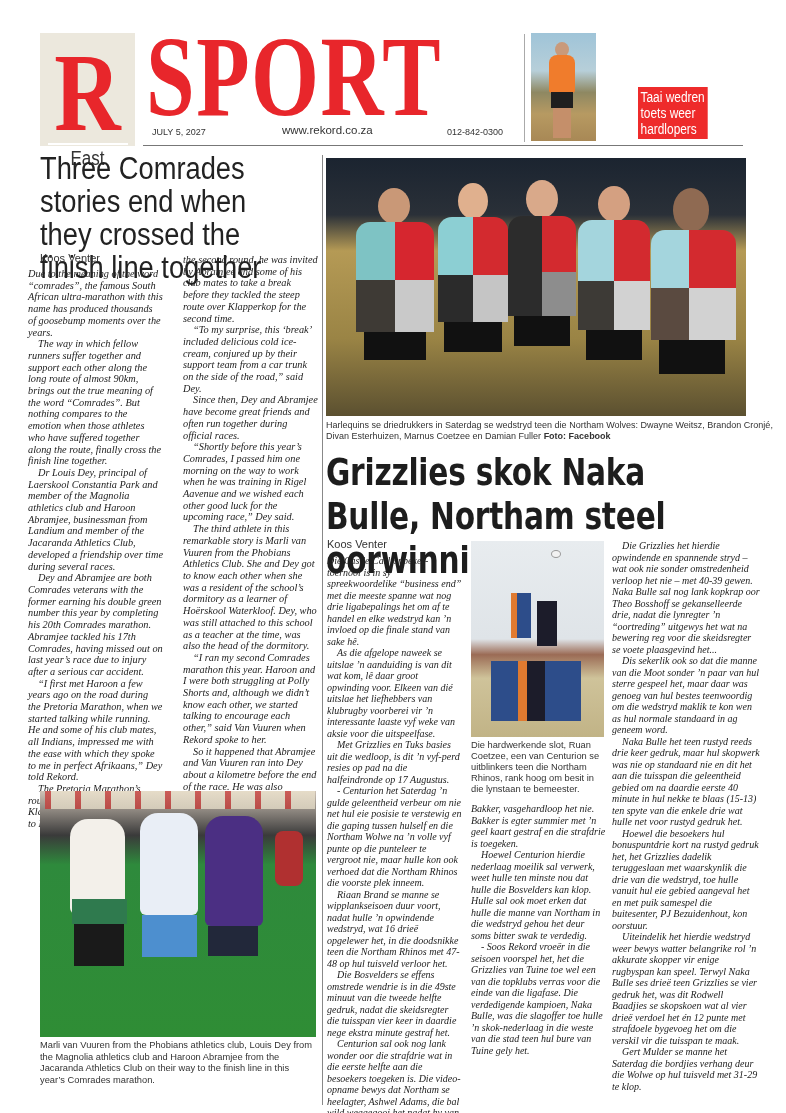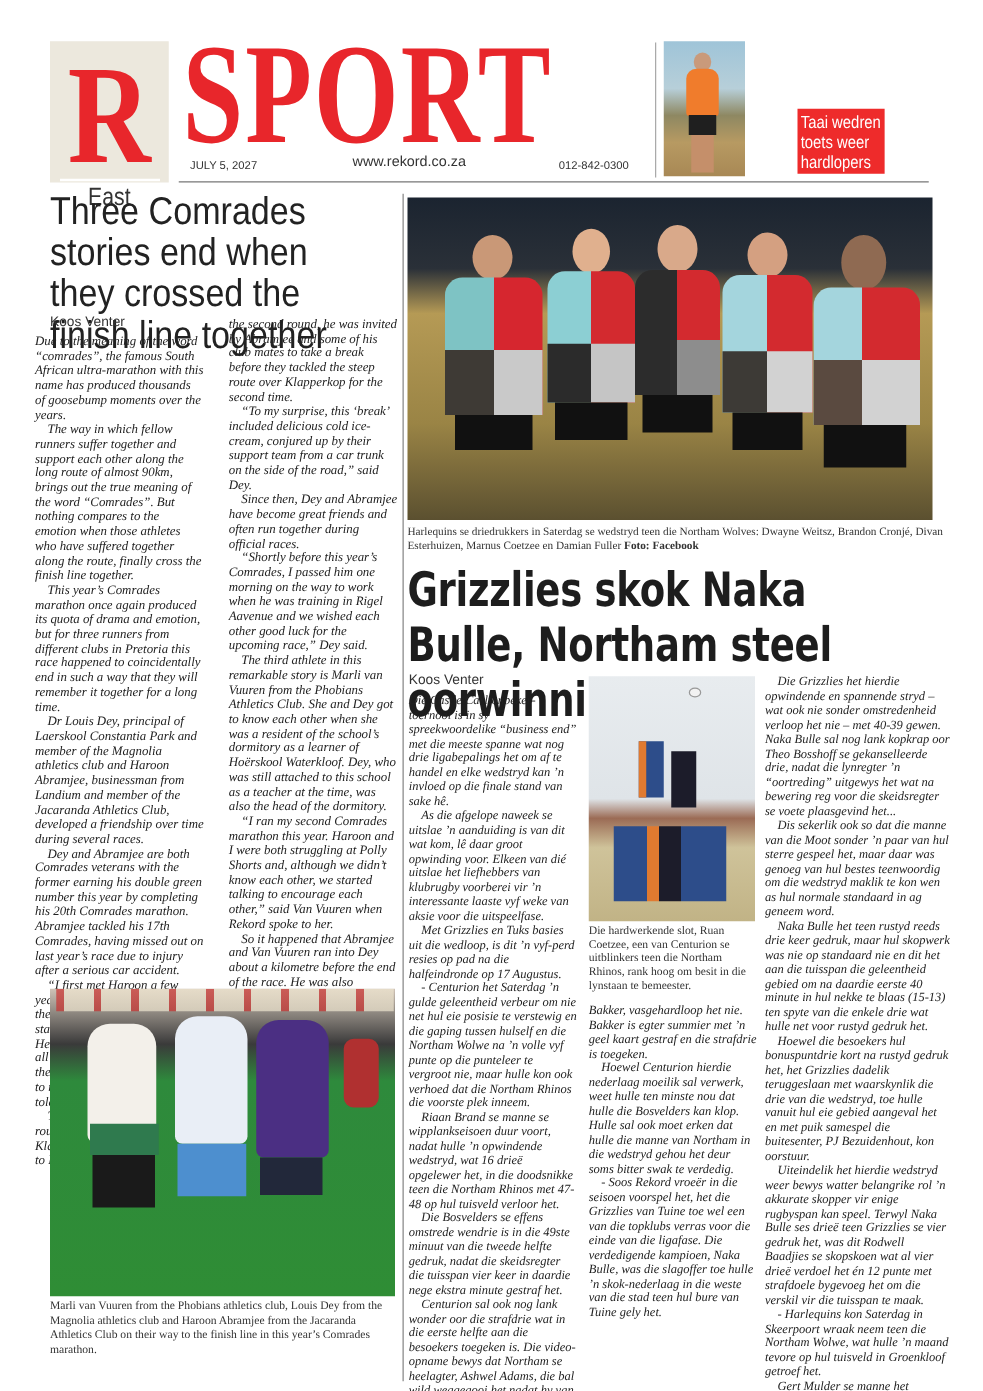--- a/index.html
+++ b/index.html
@@ -25,21 +25,21 @@
 
   
   .art1-head { position: absolute; left: 40px; top: 152px; width: 290px; font-family: "Liberation Sans", sans-serif; font-size: 31px; line-height: 33px; color: #222; transform: scaleX(0.88); transform-origin: left top; }
   .byline { font-family: "Liberation Sans", sans-serif; font-size: 11px; color: #333; }
   .col { position: absolute; font-family: "Liberation Serif", serif; font-size: 10.3px; line-height: 11.7px; color: #222; }
   .col p { text-indent: 10px; font-style: italic; }
   .col p.noind { text-indent: 0; }
   .col-rule { position: absolute; width: 1px; background: #888; }
 
   .photo { position: absolute; overflow: hidden; }
-  .caption { position: absolute; font-family: Liberation Serif, serif; font-size: 9.3px; line-height: 11.5px; color: #333; }
+  .caption { position: absolute; font-family: Liberation Sans, sans-serif; font-size: 9.3px; line-height: 11.5px; color: #333; }
 
   .art2-head { position: absolute; left: 326px; top: 450px; width: 460px; font-family: "DejaVu Sans", sans-serif; font-weight: bold; font-size: 38px; line-height: 44px; color: #1d1d1d; transform: scaleX(0.78); transform-origin: left top; letter-spacing: -0.3px; }
 </style>
 </head>
 <body>
 
 <div class="masthead-box">
   <div class="masthead-r">R</div>
   <div class="masthead-rule"></div>
   <div class="masthead-region">East</div>
@@ -57,21 +57,20 @@
 </div>
 <div class="teaser-label">Taai wedren toets weer hardlopers</div>
 <div class="header-hr"></div>
 
 <div class="art1-head">Three Comrades stories end when they crossed the finish line together</div>
 <div class="byline" style="position:absolute;left:40px;top:252px;">Koos Venter</div>
 
 <div class="col" style="left:28px;top:268px;width:135px;">
   <p class="noind">Due to the meaning of the word “comrades”, the famous South African ultra-marathon with this name has produced thousands of goosebump moments over the years.</p>
   <p>The way in which fellow runners suffer together and support each other along the long route of almost 90km, brings out the true meaning of the word “Comrades”. But nothing compares to the emotion when those athletes who have suffered together along the route, finally cross the finish line together.</p>
-  <p>This year’s Comrades marathon once again produced its quota of drama and emotion, but for three runners from different clubs in Pretoria this race happened to coincidentally end in such a way that they will remember it together for a long time.</p>
   <p>Dr Louis Dey, principal of Laerskool Constantia Park and member of the Magnolia athletics club and Haroon Abramjee, businessman from Landium and member of the Jacaranda Athletics Club, developed a friendship over time during several races.</p>
   <p>Dey and Abramjee are both Comrades veterans with the former earning his double green number this year by completing his 20th Comrades marathon. Abramjee tackled his 17th Comrades, having missed out on last year’s race due to injury after a serious car accident.</p>
   <p>“I first met Haroon a few years ago on the road during the Pretoria Marathon, when we started talking while running. He and some of his club mates, all Indians, impressed me with the ease with which they spoke to me in perfect Afrikaans,” Dey told Rekord.</p>
   <p>The Pretoria Marathon’s route goes over Fort Klapperkop twice and according to Dey just before</p>
 </div>
 <div class="col" style="left:183px;top:254px;width:135px;">
   <p class="noind">the second round, he was invited by Abramjee and some of his club mates to take a break before they tackled the steep route over Klapperkop for the second time.</p>
   <p>“To my surprise, this ‘break’ included delicious cold ice-cream, conjured up by their support team from a car trunk on the side of the road,” said Dey.</p>
   <p>Since then, Dey and Abramjee have become great friends and often run together during official races.</p>
   <p>“Shortly before this year’s Comrades, I passed him one morning on the way to work when he was training in Rigel Aavenue and we wished each other good luck for the upcoming race,” Dey said.</p>
@@ -157,15 +156,14 @@
   <p>Hoewel Centurion hierdie nederlaag moeilik sal verwerk, weet hulle ten minste nou dat hulle die Bosvelders kan klop. Hulle sal ook moet erken dat hulle die manne van Northam in die wedstryd gehou het deur soms bitter swak te verdedig.</p>
   <p>- Soos Rekord vroeër in die seisoen voorspel het, het die Grizzlies van Tuine toe wel een van die topklubs verras voor die einde van die ligafase. Die verdedigende kampioen, Naka Bulle, was die slagoffer toe hulle ’n skok-nederlaag in die weste van die stad teen hul bure van Tuine gely het.</p>
 </div>
 
 <div class="col" style="left:612px;top:540px;width:148px;font-size:10px;line-height:11.5px;">
   <p>Die Grizzlies het hierdie opwindende en spannende stryd – wat ook nie sonder omstredenheid verloop het nie – met 40-39 gewen. Naka Bulle sal nog lank kopkrap oor Theo Bosshoff se gekanselleerde drie, nadat die lynregter ’n “oortreding” uitgewys het wat na bewering reg voor die skeidsregter se voete plaasgevind het...</p>
   <p>Dis sekerlik ook so dat die manne van die Moot sonder ’n paar van hul sterre gespeel het, maar daar was genoeg van hul bestes teenwoordig om die wedstryd maklik te kon wen as hul normale standaard in ag geneem word.</p>
   <p>Naka Bulle het teen rustyd reeds drie keer gedruk, maar hul skopwerk was nie op standaard nie en dit het aan die tuisspan die geleentheid gebied om na daardie eerste 40 minute in hul nekke te blaas (15-13) ten spyte van die enkele drie wat hulle net voor rustyd gedruk het.</p>
   <p>Hoewel die besoekers hul bonuspuntdrie kort na rustyd gedruk het, het Grizzlies dadelik teruggeslaan met waarskynlik die drie van die wedstryd, toe hulle vanuit hul eie gebied aangeval het en met puik samespel die buitesenter, PJ Bezuidenhout, kon oorstuur.</p>
   <p>Uiteindelik het hierdie wedstryd weer bewys watter belangrike rol ’n akkurate skopper vir enige rugbyspan kan speel. Terwyl Naka Bulle ses drieë teen Grizzlies se vier gedruk het, was dit Rodwell Baadjies se skopskoen wat al vier drieë verdoel het én 12 punte met strafdoele bygevoeg het om die verskil vir die tuisspan te maak.</p>
-  <p>- Harlequins kon Saterdag in Skeerpoort wraak neem teen die Northam Wolwe, wat hulle ’n maand tevore op hul tuisveld in Groenkloof getroef het.</p>
   <p>Gert Mulder se manne het Saterdag die bordjies verhang deur die Wolwe op hul tuisveld met 31-29 te klop.</p>
 </div>
 
 </body></html>

